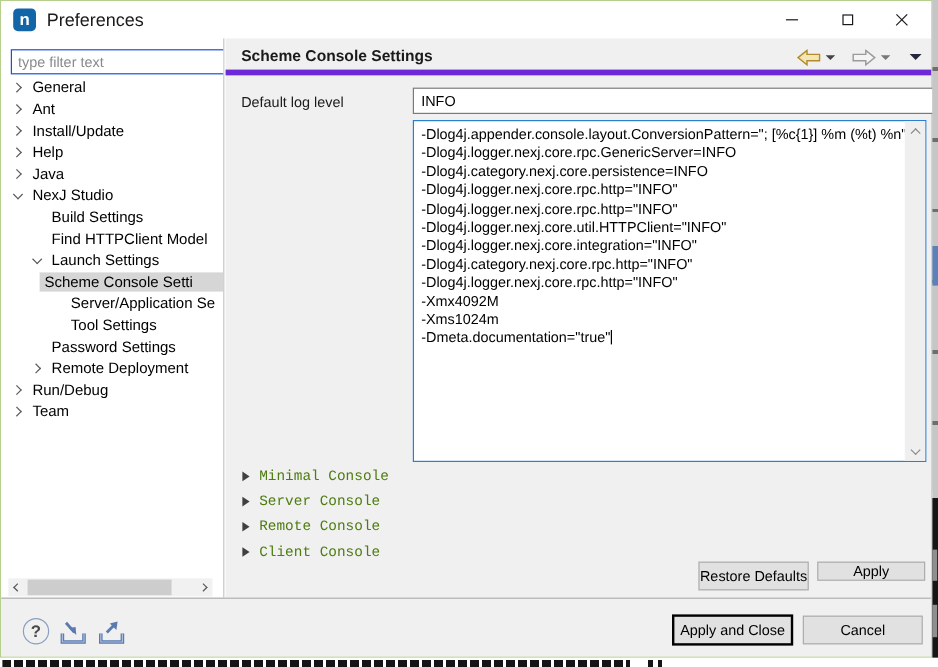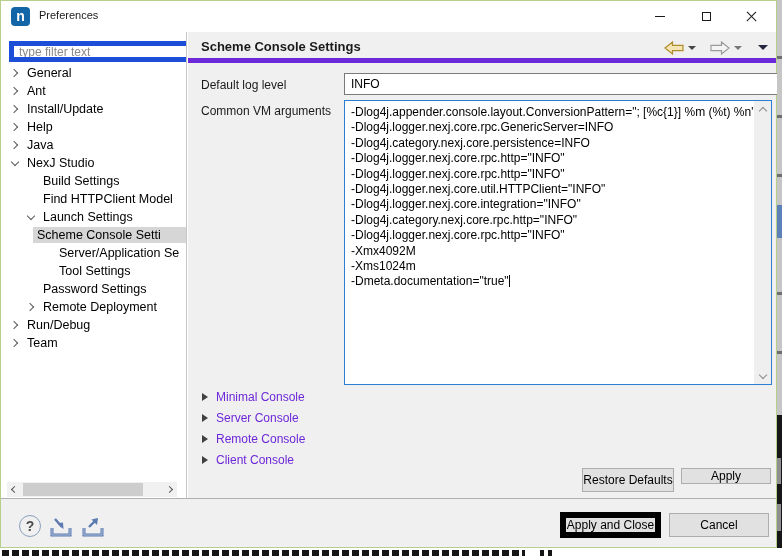--- a/index.html
+++ b/index.html
@@ -8,35 +8,35 @@
 
   
   .dialog { position:absolute; left:0; top:0; width:777px; height:548px;
             border:1px solid #b7cf8d; background:#fff; }
 
   
   .titlebar { position:absolute; left:0; top:0; width:775px; height:31px; background:#fff; }
   .app-icon { position:absolute; left:10px; top:6px; width:19px; height:19px; background:#1266a7;
               border-radius:4px; color:#fff; font-weight:bold; font-size:14px; line-height:18px;
               text-align:center; }
-  .win-title { position:absolute; left:38px; top:8px; font-size:11px; color:#1a1a1a; }
+  .win-title { position:absolute; left:38px; top:8px; font-size:15px; color:#1a1a1a; }
   .cap-btn { position:absolute; top:0; width:46px; height:31px; display:flex; align-items:center;
              justify-content:center; }
   .cap-min  { left:636px; } .cap-max { left:682px; } .cap-close { left:727px; }
   .min-bar { width:10px; height:1px; background:#1a1a1a; }
   .max-box { width:9px; height:9px; border:1px solid #1a1a1a; }
   .x-wrap { position:relative; width:12px; height:12px; }
   .x-wrap i { position:absolute; left:0; top:5px; width:13px; height:1.3px; background:#1a1a1a; }
   .x-wrap i:first-child { transform:rotate(45deg); } .x-wrap i:last-child { transform:rotate(-45deg); }
 
   
   .sidebar { position:absolute; left:0; top:31px; width:186px; height:466px; background:#fff;
              border-right:1px solid #c6c6c6; overflow:hidden; }
   .filter-input { position:absolute; left:8px; top:9px; width:198px; height:21px;
-                  border:5px solid #1d4ed8; font-family:"Liberation Sans",sans-serif; font-size:12px;
+                  border:1px solid #1d4ed8; font-family:"Liberation Sans",sans-serif; font-size:12px;
                   padding:0 5px; color:#333; outline:none; }
   .filter-input::placeholder { color:#8a8a8a; }
   .tree { position:absolute; left:0; top:32px; width:185px; }
   .tree-row { display:flex; align-items:center; height:18px; white-space:nowrap; overflow:hidden; }
   .twistie { display:inline-flex; width:16px; min-width:16px; justify-content:center; align-items:center; }
   .chev { display:inline-block; width:6px; height:6px; border-right:1.4px solid #5a5a5a;
           border-bottom:1.4px solid #5a5a5a; }
   .chev.collapsed { transform:rotate(-45deg); margin-left:-2px; }
   .chev.expanded  { transform:rotate(45deg); margin-top:-3px; }
   .tree-label { font-size:12.5px; color:#000; padding:1px 4px; }
@@ -76,36 +76,36 @@
   .vs-arrow { position:absolute; left:0; width:17px; height:16px; display:flex; align-items:center; justify-content:center; }
   .vs-up { top:0; } .vs-down { bottom:0; }
   .vs-chev { width:6px; height:6px; border-right:1.3px solid #8a8a8a; border-bottom:1.3px solid #8a8a8a; }
   .vs-up .vs-chev { transform:rotate(-135deg); margin-top:3px; }
   .vs-down .vs-chev { transform:rotate(45deg); margin-bottom:3px; }
 
   .sections { position:absolute; left:14px; top:323px; }
   .section-row { display:flex; align-items:center; height:21px; }
   .tri { width:0; height:0; border-top:4px solid transparent; border-bottom:4px solid transparent;
          border-left:6px solid #404040; margin-right:8px; }
-  .section-label { font-size:12px; color:#6d28d9; }
+  .section-label { font-size:12px; color:#4d7c0f;font-family:Liberation Mono, monospace; }
 
   .btn { position:absolute; background:#e1e1e1; border:1px solid #adadad; font-family:"Liberation Sans",sans-serif;
          font-size:12px; color:#000; display:flex; align-items:center; justify-content:center; }
   .btn-restore { left:394px; top:405px; width:92px; height:24px; }
   .btn-apply   { left:493px; top:405px; width:90px; height:16px; }
 
   
   .footer { position:absolute; left:0; top:497px; width:775px; height:49px; background:#f0f0f0;
             border-top:1px solid #b0b0b0; }
   .help-circle { position:absolute; left:18px; top:16px; width:22px; height:22px; border:1px solid #8aa0c0;
                  border-radius:50%; color:#4a4a4a; font-size:14px; font-weight:bold; display:flex;
                  align-items:center; justify-content:center; }
   .icon-btn { position:absolute; top:18px; width:26px; height:22px; }
   .icon-import { left:48px; } .icon-export { left:80px; }
-  .btn-apply-close { left:559px; top:13px; width:101px; height:26px; border:6px solid #000000; }
+  .btn-apply-close { left:559px; top:13px; width:101px; height:26px; border:2px solid #000000; }
   .btn-cancel      { left:668px; top:14px; width:100px; height:24px; }
 
   
   .right-strip { position:absolute; left:777px; top:0; width:5px; height:548px; background:#c6c6c6; }
   .right-strip .ticks { position:absolute; left:0; top:0; width:5px; height:410px;
       background:repeating-linear-gradient(180deg,#c6c6c6 0 56px,#6e6e6e 56px 59px); }
   .right-strip .blue-marker { position:absolute; left:0; top:205px; width:5px; height:33px; background:#5c80b8; }
   .right-strip .dark-area { position:absolute; left:0; top:415px; width:5px; height:133px; background:#161616; }
   .right-strip .gbox1 { position:absolute; left:0; top:458px; width:4px; height:26px; background:#8f8f8f; }
   .right-strip .gbox2 { position:absolute; left:0; top:504px; width:4px; height:27px; background:#8f8f8f; }
@@ -254,21 +254,20 @@
       </div>
     </div>
 
     <div class="content">
       <div class="lbl lbl-loglevel">Default log level</div>
       <div class="combo">
         <span>INFO</span>
         <span class="combo-chev"></span>
       </div>
 
-      <div class="lbl lbl-vmargs">Common VM arguments</div>
       <div class="vm-box">
         <div class="vm-text">
             <div class="vm-line">-Dlog4j.appender.console.layout.ConversionPattern="; [%c{1}] %m (%t) %n"</div>
             <div class="vm-line">-Dlog4j.logger.nexj.core.rpc.GenericServer=INFO</div>
             <div class="vm-line">-Dlog4j.category.nexj.core.persistence=INFO</div>
             <div class="vm-line">-Dlog4j.logger.nexj.core.rpc.http="INFO"</div>
             <div class="vm-line">-Dlog4j.logger.nexj.core.rpc.http="INFO"</div>
             <div class="vm-line">-Dlog4j.logger.nexj.core.util.HTTPClient="INFO"</div>
             <div class="vm-line">-Dlog4j.logger.nexj.core.integration="INFO"</div>
             <div class="vm-line">-Dlog4j.category.nexj.core.rpc.http="INFO"</div>

